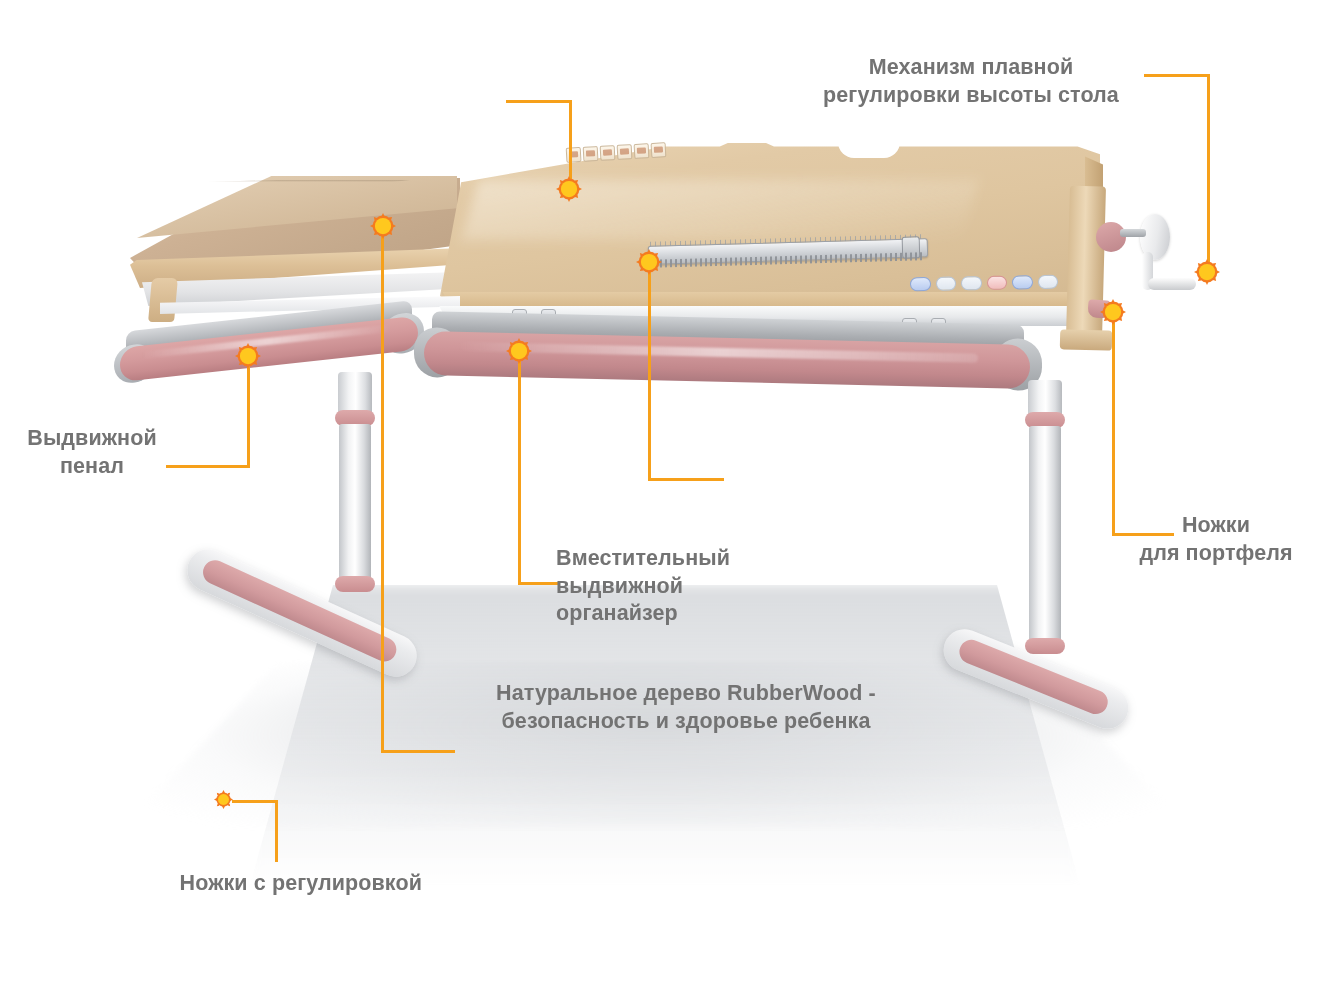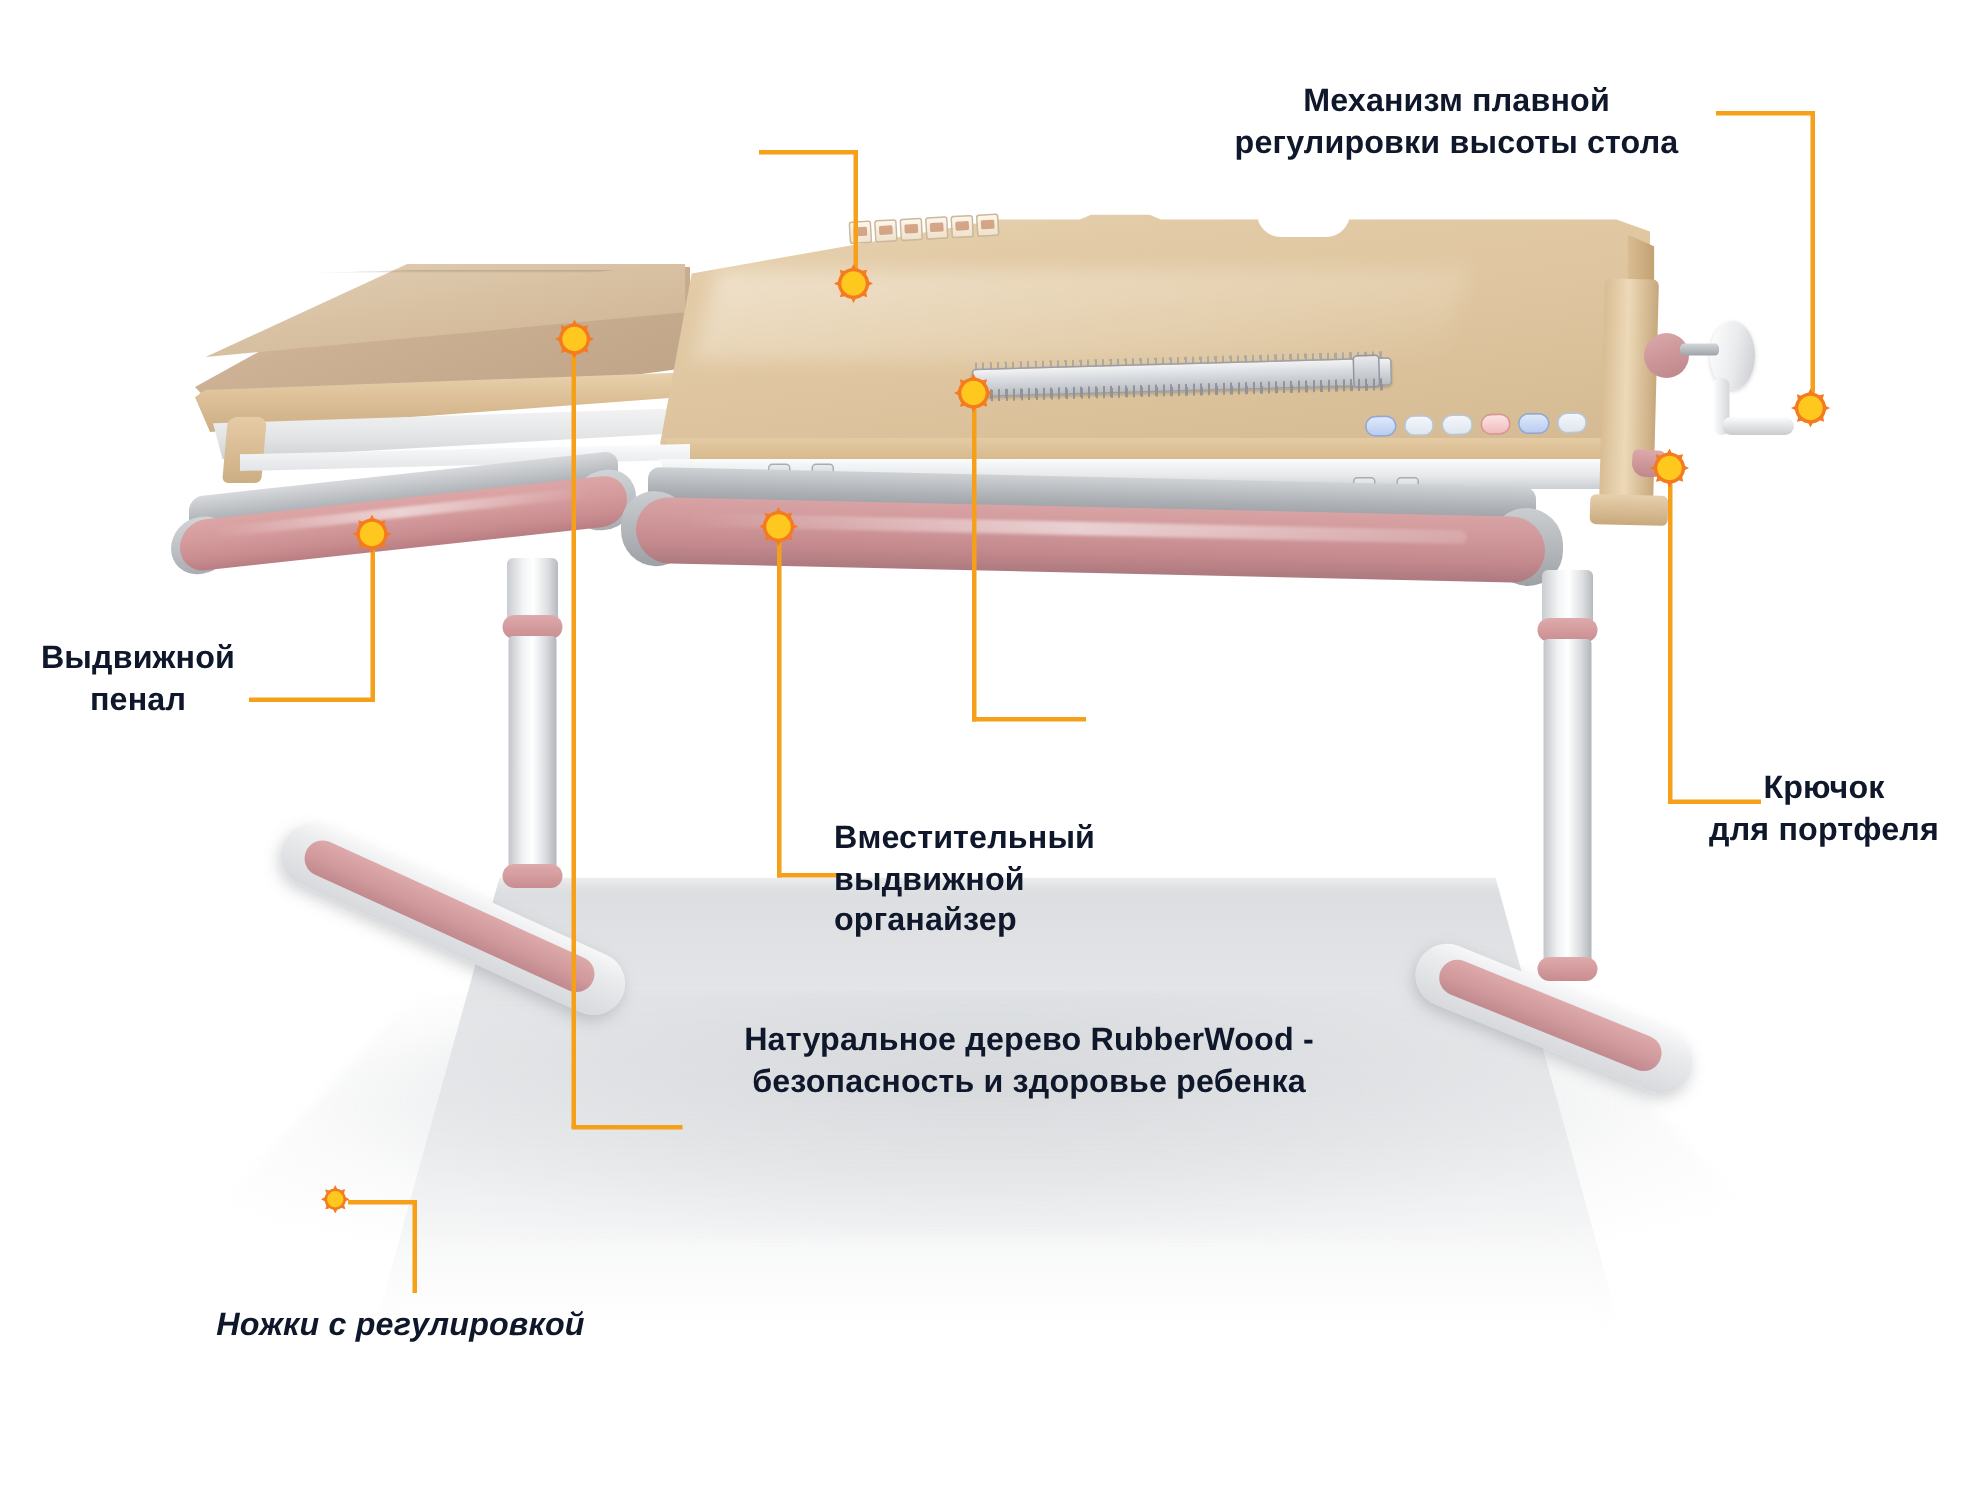--- a/index.html
+++ b/index.html
@@ -290,21 +290,21 @@
     border-radius:4px;transform:rotate(1.5deg);
   }
   .hook{
     position:absolute;left:1088px;top:300px;width:22px;height:18px;
     background:linear-gradient(180deg,#dda9aa,#c0888c);
     border-radius:4px 4px 9px 9px;transform:rotate(4deg);
   }
 
   
   .label{
-    position:absolute;color:#0f172a;font-weight:bold;
+    position:absolute;color:#737373;font-weight:bold;
     font-size:21.5px;line-height:1.28;letter-spacing:.1px;
     white-space:pre-line;
   }
   .lead{position:absolute;background:#F6A01A;}
   .lead.h{height:3px;}
   .lead.v{width:3px;}
 
   .marker{
     position:absolute;width:26px;height:26px;
   }
@@ -529,21 +529,21 @@
 регулировки высоты стола</div>
 
   <div class="label" style="left:16px;top:425px;width:152px;text-align:center;">Выдвижной
 пенал</div>
 
 
   <div class="label" style="left:556px;top:545px;width:206px;text-align:left;">Вместительный
 выдвижной
 органайзер</div>
 
-  <div class="label" style="left:1120px;top:512px;width:192px;text-align:center;">Крючок
+  <div class="label" style="left:1120px;top:512px;width:192px;text-align:center;">Ножки
 для портфеля</div>
 
   <div class="label" style="left:460px;top:680px;width:452px;text-align:center;">Натуральное дерево RubberWood -
 безопасность и здоровье ребенка</div>
 
-  <div class="label" style="left:112px;top:870px;width:310px;text-align:center;font-style:italic;">Ножки с регулировкой</div>
+  <div class="label" style="left:112px;top:870px;width:310px;text-align:right;">Ножки с регулировкой</div>
 
 </div>
 
 </body></html>

